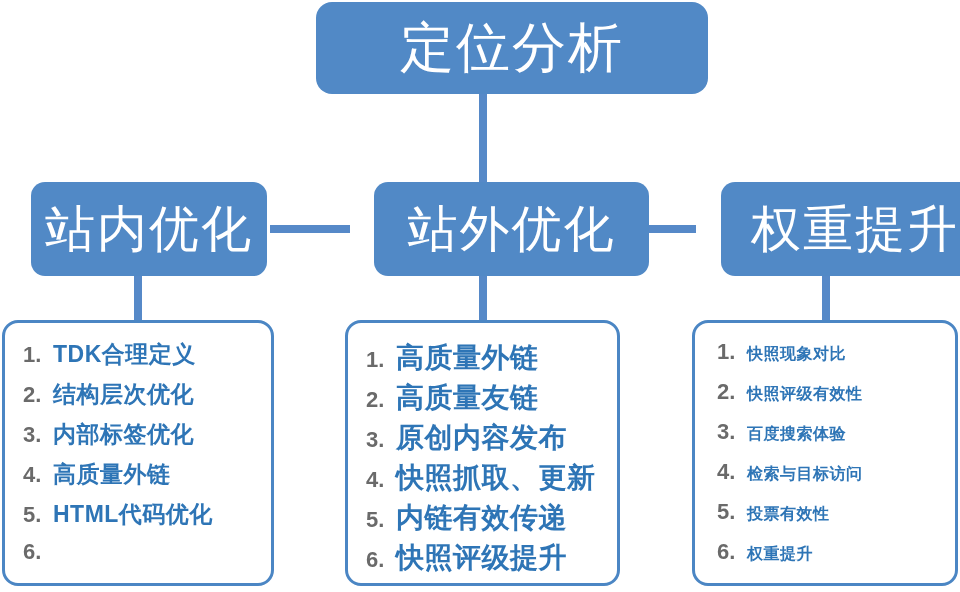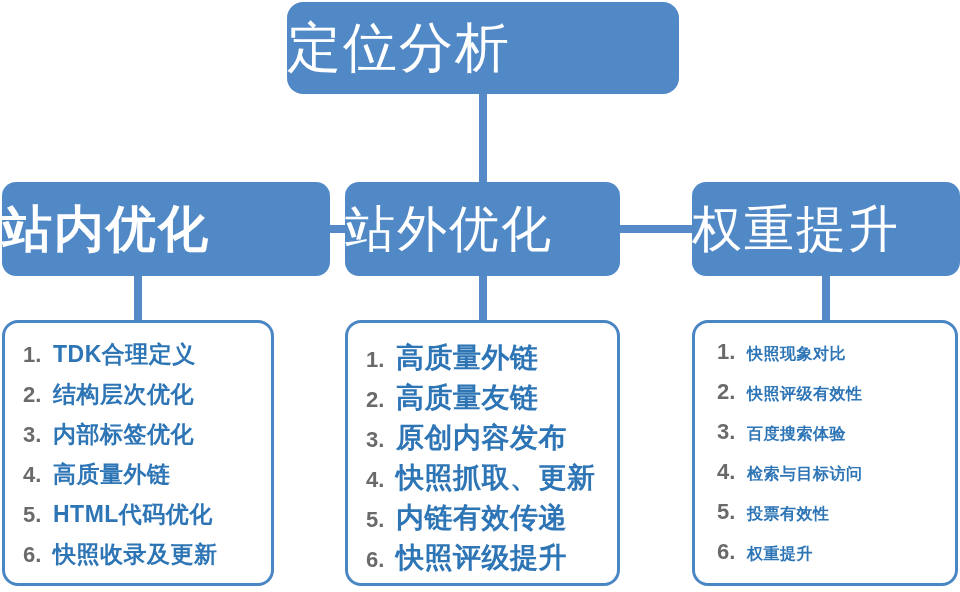--- a/index.html
+++ b/index.html
@@ -22,40 +22,41 @@
     background: #5689c8;
   }
 
   
   .node {
     position: absolute;
     background: #5189c6;
     border-radius: 14px;
     display: flex;
     align-items: center;
-    justify-content: flex-start;
+    justify-content: center;
     color: #ffffff;
     letter-spacing: 2px;
     box-sizing: border-box;
+    margin-left: 29px;
   }
   .node-root {
     left: 287px;
     top: 2px;
     width: 392px;
     height: 92px;
     font-size: 54px;
     border-radius: 16px;
   }
   .node-branch {
     top: 182px;
     height: 94px;
     font-size: 50px;
     border-radius: 14px;
   }
-  .branch-1 { left: 2px;   width: 328px; font-weight: bold; }
+  .branch-1 { left: 2px;   width: 236px; }
   .branch-2 { left: 345px; width: 275px; }
   .branch-3 { left: 692px; width: 268px; }
 
   
   .listbox {
     position: absolute;
     top: 320px;
     height: 266px;
     background: #ffffff;
     border: 3px solid #4b86c4;
@@ -144,21 +145,20 @@
       <li>
         <span class="li-num">4.</span>
         <span class="li-text">高质量外链</span>
       </li>
       <li>
         <span class="li-num">5.</span>
         <span class="li-text">HTML代码优化</span>
       </li>
       <li>
         <span class="li-num">6.</span>
-        <span class="li-text">快照收录及更新</span>
       </li>
     </ol>
   </div>
 
   <div class="listbox list-2">
     <ol>
       <li>
         <span class="li-num">1.</span>
         <span class="li-text">高质量外链</span>
       </li>

